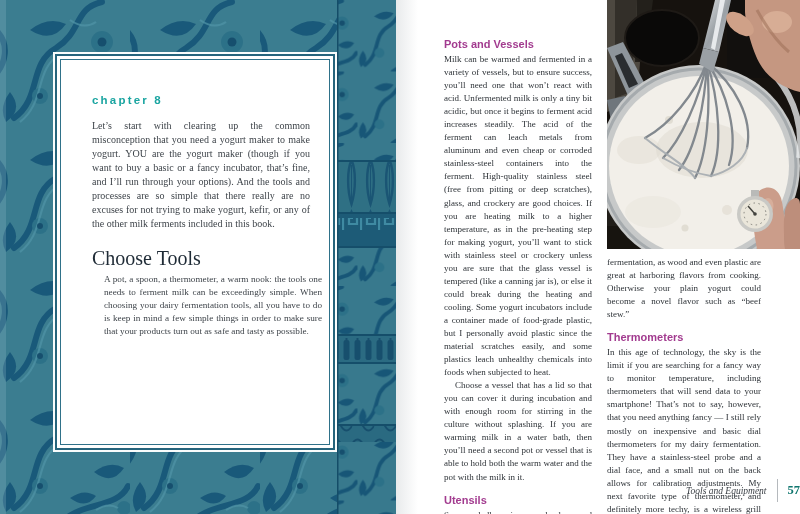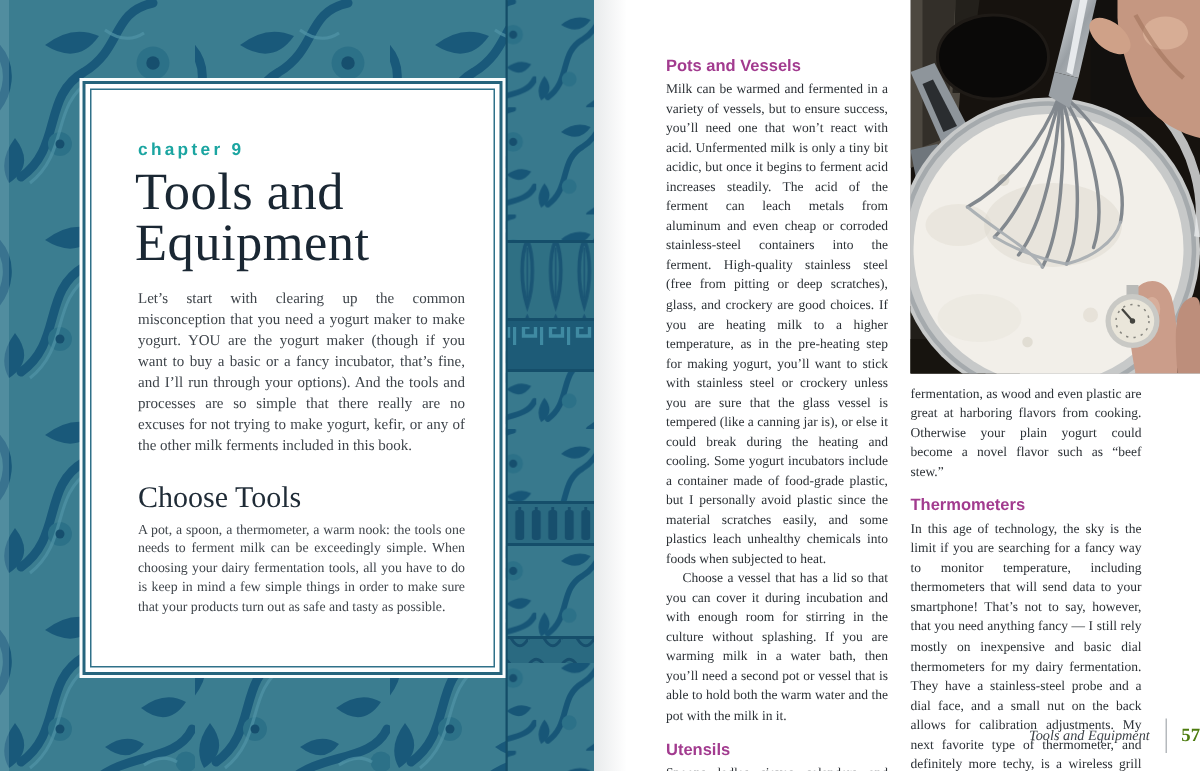--- a/index.html
+++ b/index.html
@@ -34,21 +34,21 @@
   }
   .chapter-title span { display:block; }
   .intro-text {
     width:218px; margin:13px 0 0; font-size:10px; line-height:1.4;
     color:#3e444a; text-align:justify;
   }
   .basic-heading {
     margin:16px 0 0; font-weight:400; font-size:20px; color:#1f2b36;
   }
   .basic-text {
-    width:218px; margin:3px 0 0; font-size:9.2px; line-height:1.4;
+    width:218px; margin:3px 12px 0; font-size:9.2px; line-height:1.4;
     color:#3e444a; text-align:justify;
   }
 
   .gutter-shade {
     position:absolute; left:396px; top:0; width:22px; height:514px;
     background:linear-gradient(to right, rgba(35,55,66,0.10), rgba(35,55,66,0));
   }
 
   
   .photo { position:absolute; left:607px; top:0; width:193px; height:249px; }
@@ -67,21 +67,21 @@
     text-align:justify;
   }
   .body-text.indent { text-indent:11px; }
 
   .footer {
     position:absolute; right:0; top:479px; width:300px;
     display:flex; align-items:center; justify-content:flex-end; gap:10px;
   }
   .running-head { font-style:italic; font-size:9.5px; color:#3b4046; }
   .footer-divider { width:1px; height:23px; background:#b5b9bd; }
-  .page-number { font-weight:bold; font-size:12.5px; color:#4d7c0f; }
+  .page-number { font-weight:bold; font-size:12.5px; color:#0f766e; }
 </style>
 </head>
 <body>
 
 <div class="spread">
 
   <div class="left-page">
     <svg width="397" height="514" viewBox="0 0 397 514" aria-hidden="true">
       <defs>
         <pattern id="dmsk" width="130" height="130" patternUnits="userSpaceOnUse">
@@ -170,25 +170,21 @@
         <rect x="338" y="426" width="58" height="16" fill="#2a6a81"></rect>
         <rect x="338" y="426" width="58" height="16" fill="url(#wav)"></rect>
         <rect x="338" y="442" width="58" height="72" fill="url(#dmsk2)"></rect>
         <rect x="337" y="0" width="1.5" height="514" fill="#144d68"></rect>
       </g>
     </svg>
 
     <div class="panel-outer">
       <div class="panel-mid">
         <div class="panel-inner">
-          <div class="chapter-label">chapter 9</div>
-          <h1 class="chapter-title">
-              <span>Tools and</span>
-              <span>Equipment</span>
-            </h1>
+          <div class="chapter-label">chapter 8</div>
           <p class="intro-text">Let’s start with clearing up the common misconception that you need a yogurt maker to make yogurt. YOU are the yogurt maker (though if you want to buy a basic or a fancy incubator, that’s fine, and I’ll run through your options). And the tools and processes are so simple that there really are no excuses for not trying to make yogurt, kefir, or any of the other milk ferments included in this book.</p>
           <h2 class="basic-heading">Choose Tools</h2>
           <p class="basic-text">A pot, a spoon, a thermometer, a warm nook: the tools one needs to ferment milk can be exceedingly simple. When choosing your dairy fermentation tools, all you have to do is keep in mind a few simple things in order to make sure that your products turn out as safe and tasty as possible.</p>
         </div>
       </div>
     </div>
   </div>
 
   <div class="gutter-shade"></div>
 

